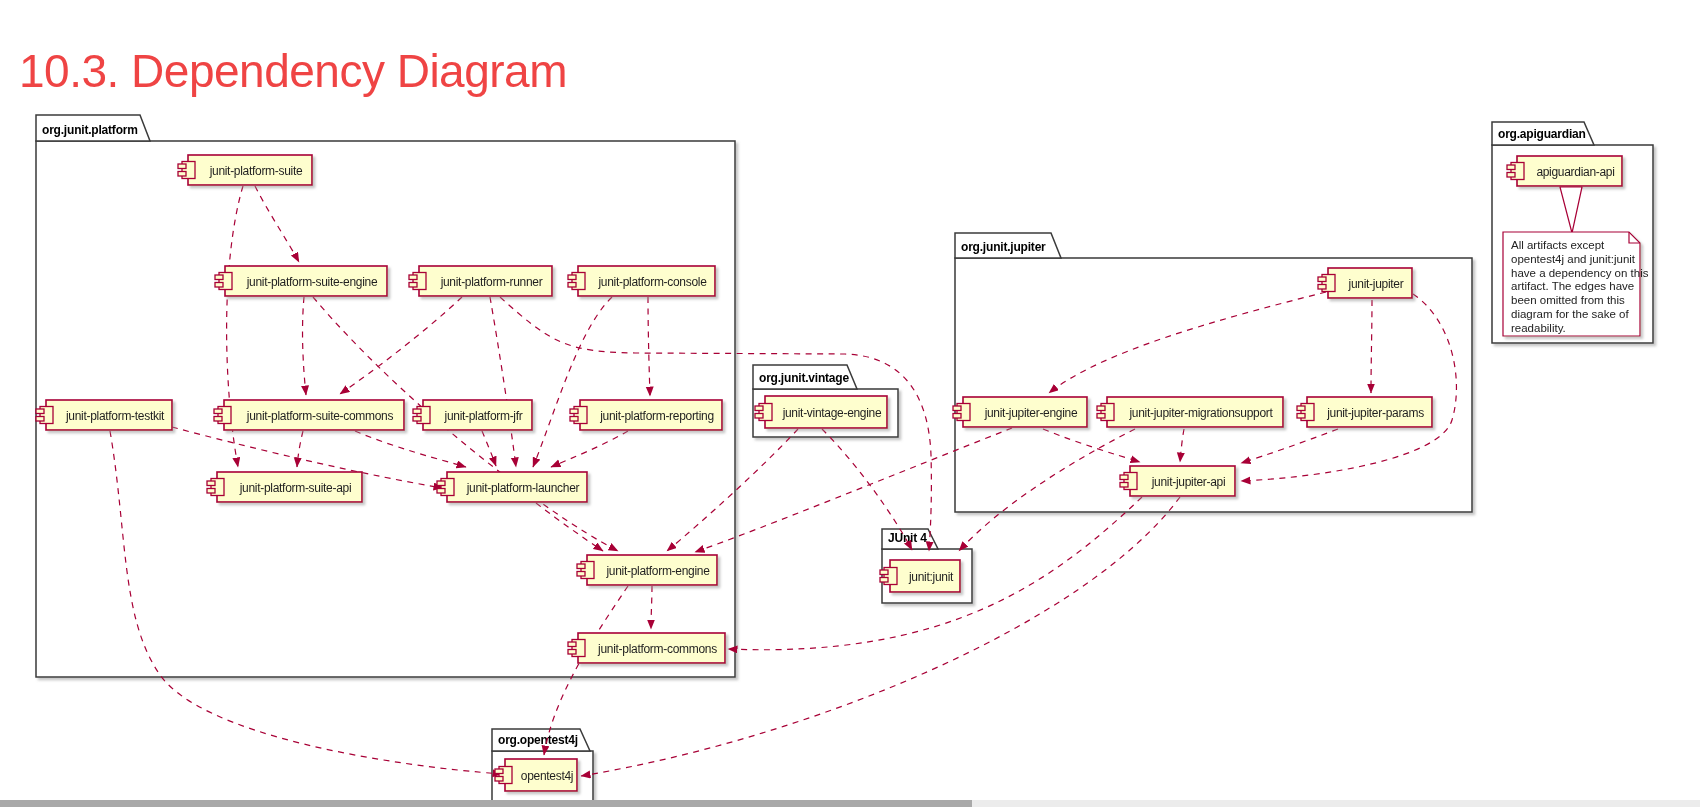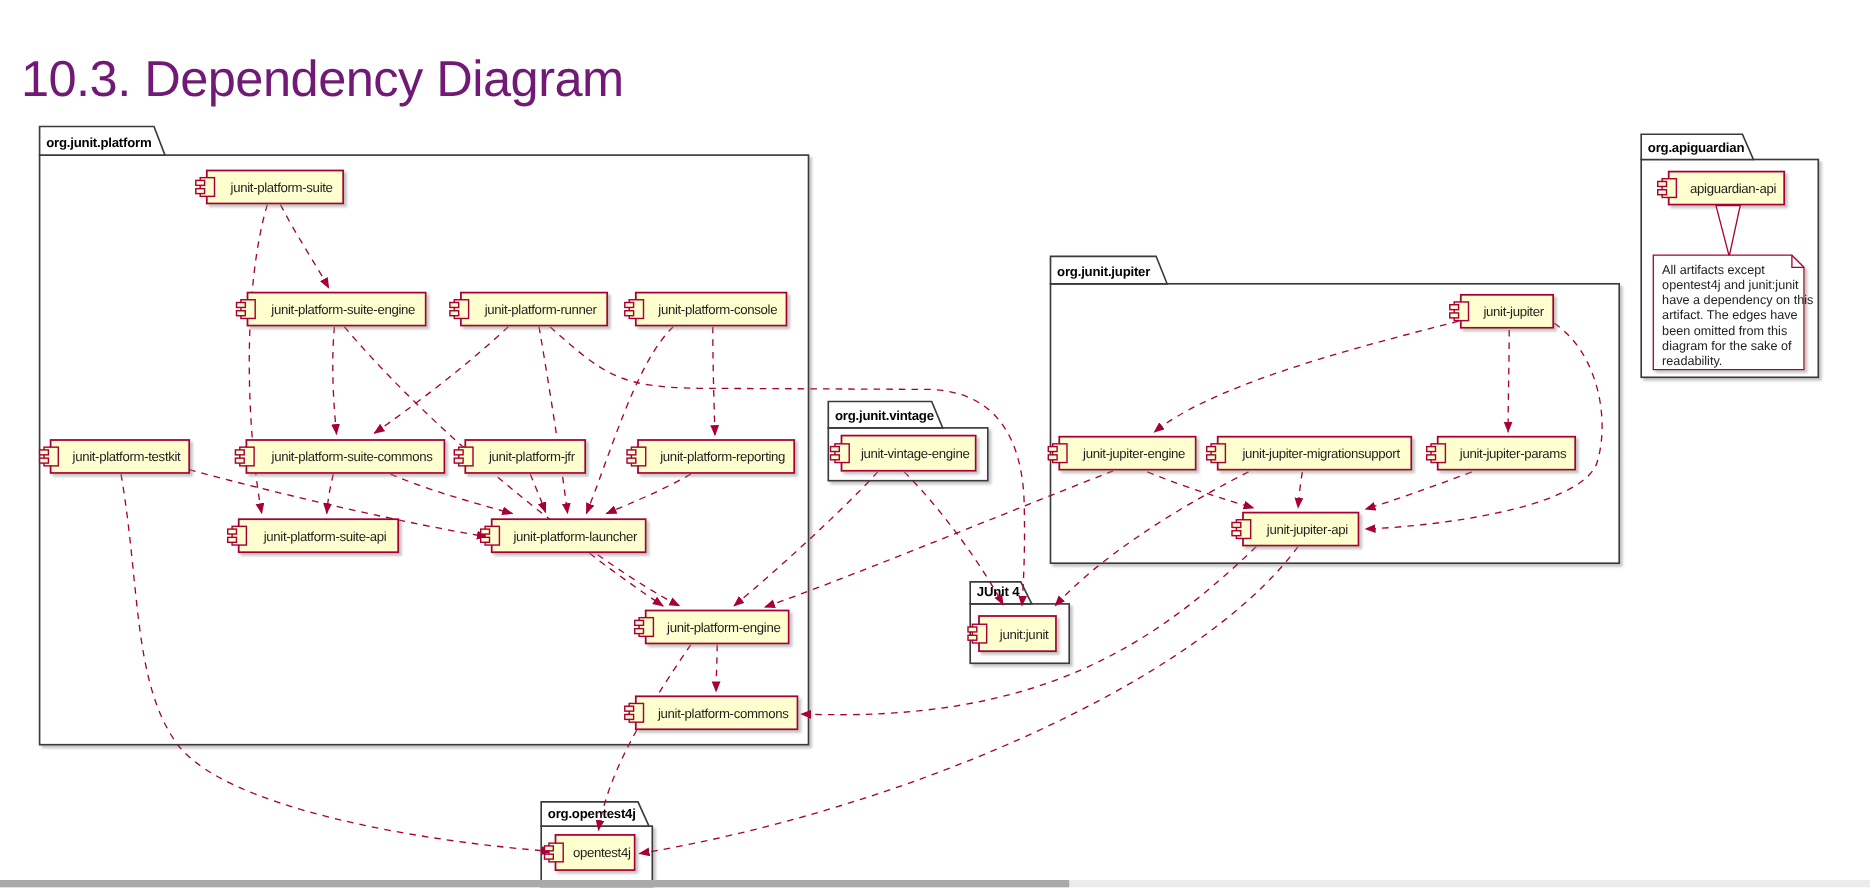--- a/index.html
+++ b/index.html
@@ -8,21 +8,21 @@
          font-weight:300;font-size:46px;letter-spacing:-0.5px;}
   svg{position:absolute;top:0;left:0;}
   .complabel{font-family:"Liberation Sans",sans-serif;font-size:12px;letter-spacing:-0.3px;fill:#1f1f1f;}
   .pkglabel{font-family:"Liberation Sans",sans-serif;font-size:12px;font-weight:bold;letter-spacing:-0.2px;fill:#000;}
   .notetext{font-family:"Liberation Sans",sans-serif;font-size:11.5px;fill:#222;}
 </style>
 </head>
 <body>
 
 <div id="stage">
-  <h2 class="title" style="color: #701a75; text-align: right;">10.3. Dependency Diagram</h2>
+  <h2 class="title" style="color: #ef4444; text-align: right;">10.3. Dependency Diagram</h2>
 <svg width="1700" height="807" viewBox="0 0 1700 807">
       <defs>
         <marker id="arrow" markerWidth="11" markerHeight="9" refX="9.5" refY="4" orient="auto" markerUnits="userSpaceOnUse">
           <path d="M0,0 L10,4 L0,8 Z" fill="#A80036"></path>
         </marker>
         <filter id="shadow" x="-30%" y="-30%" width="160%" height="160%">
           <feDropShadow dx="2.5" dy="2.5" stdDeviation="1" flood-color="#8f8f8f" flood-opacity="0.5"></feDropShadow>
         </filter>
       </defs>
       <g>

